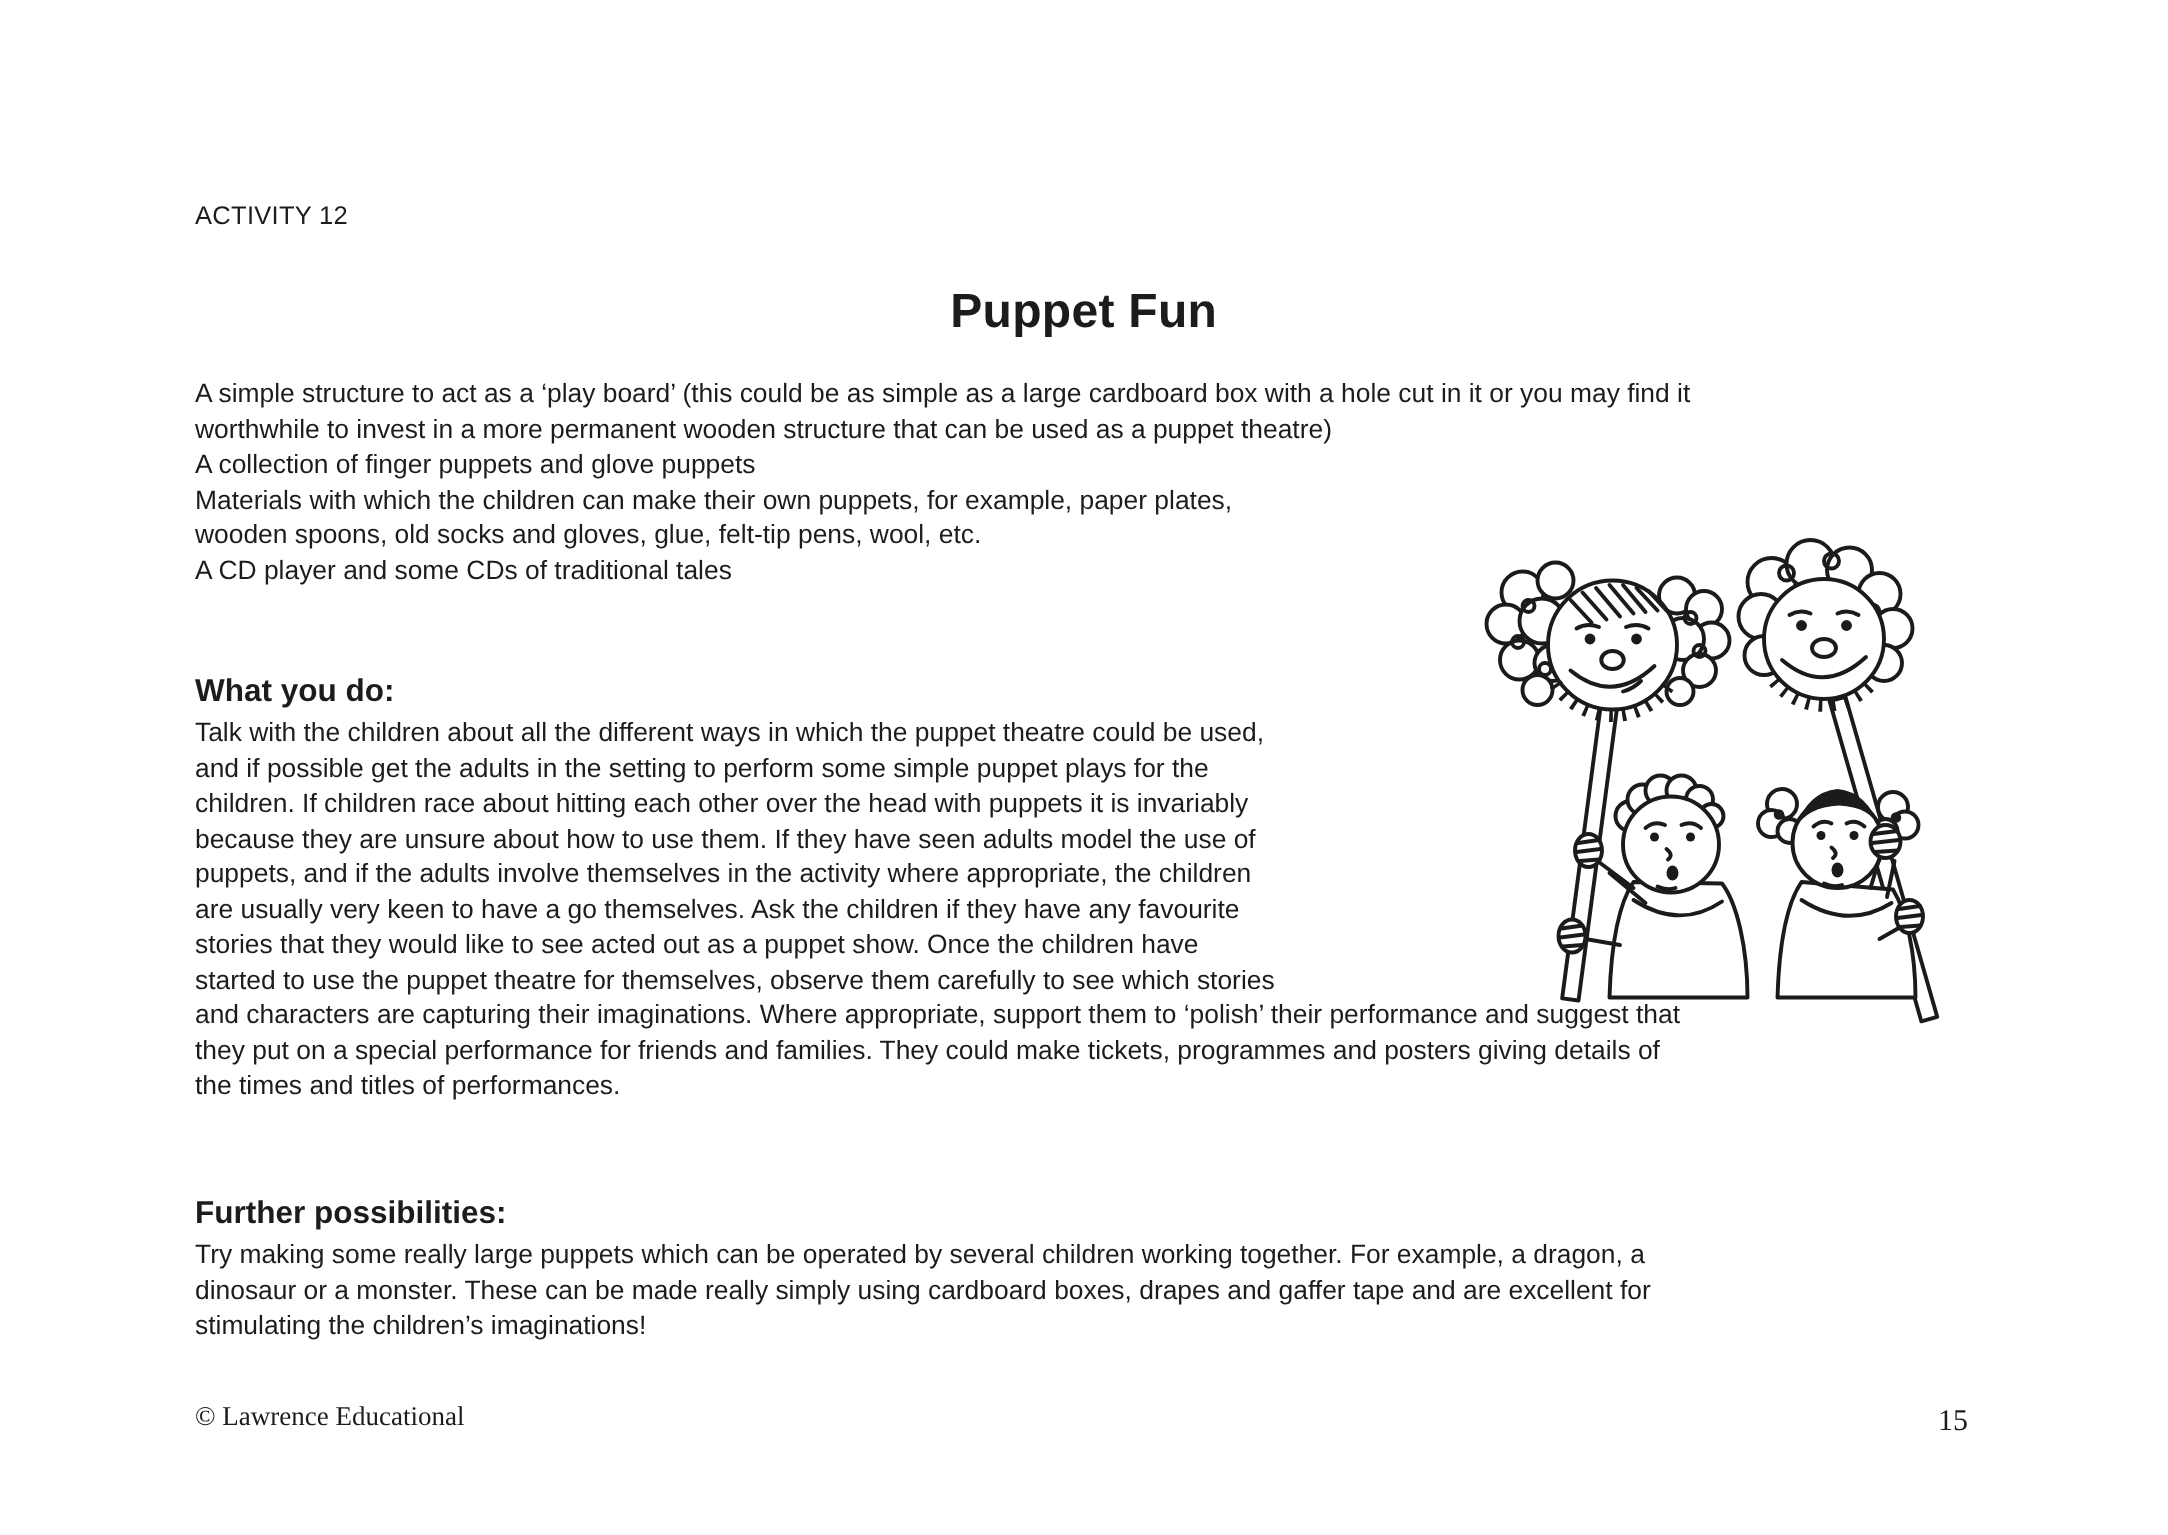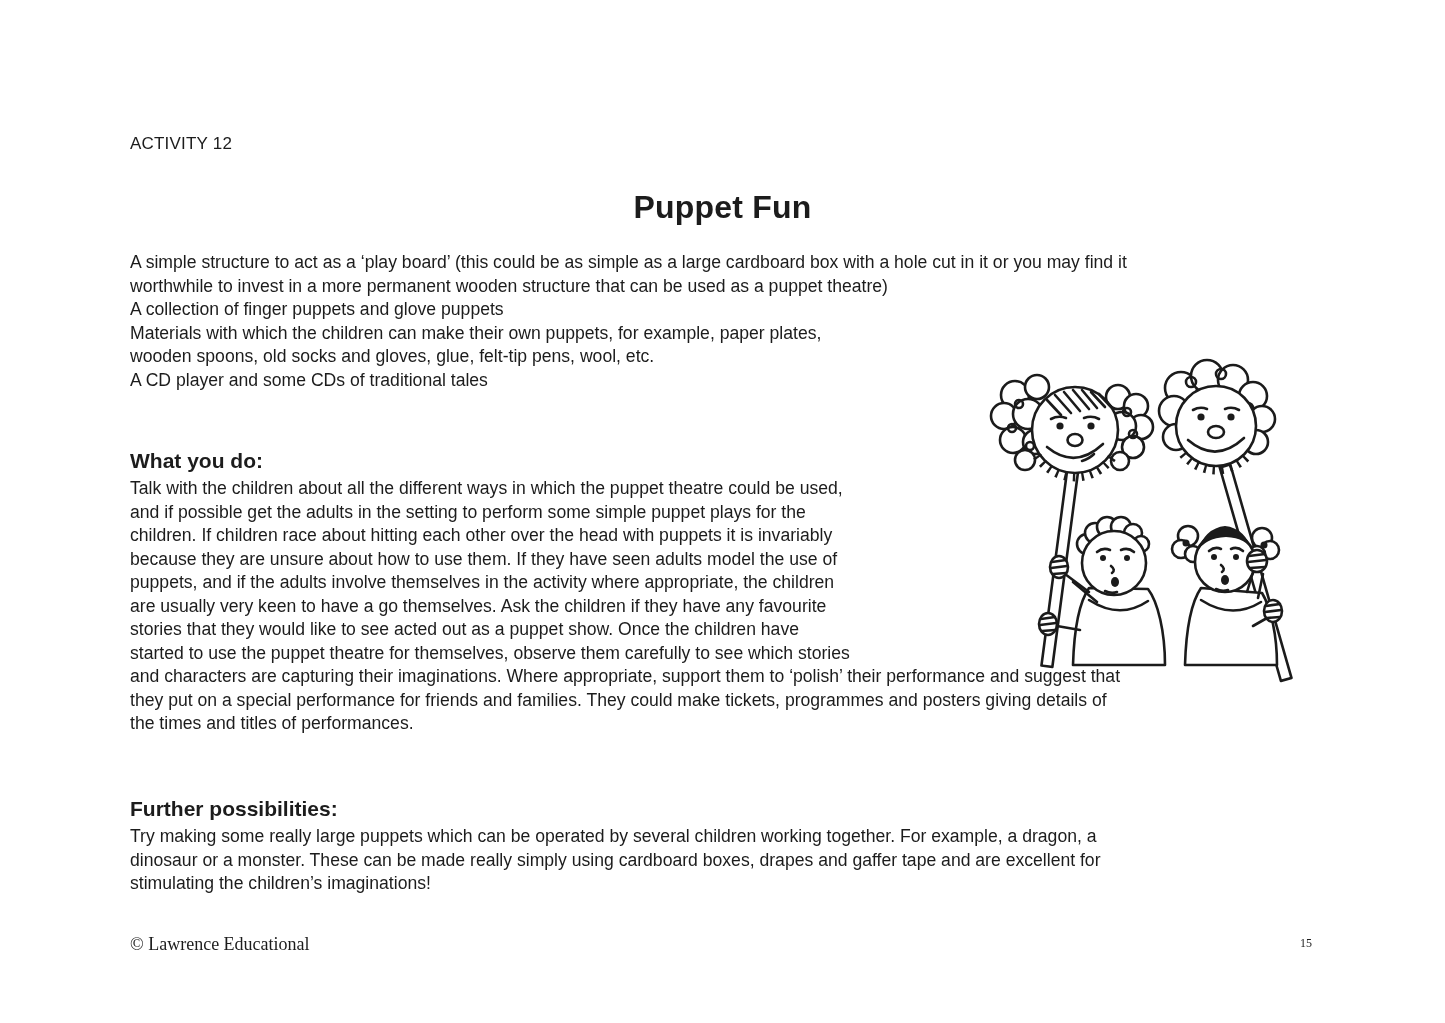--- a/index.html
+++ b/index.html
@@ -43,21 +43,21 @@
   }
   .footer-copyright {
     left: 130px; top: 934px;
     font-family: Liberation Serif, serif;
     font-size: 18px;
   }
   .footer-pagenum {
     left: 1240px; top: 936px; width: 72px;
     text-align: right;
     font-family: "Liberation Serif", serif;
-    font-size: 12px;
+    font-size: 20px;
   }
   svg .ln { fill: none; stroke: #1b1b1b; stroke-width: 2.6; stroke-linecap: round; stroke-linejoin: round; }
   svg .lnw { fill: #ffffff; stroke: #1b1b1b; stroke-width: 2.6; stroke-linejoin: round; }
   svg .fill { fill: #1b1b1b; stroke: none; }
 </style>
 </head>
 <body>
 
 <div class="abs activity-label">ACTIVITY 12</div>
 

